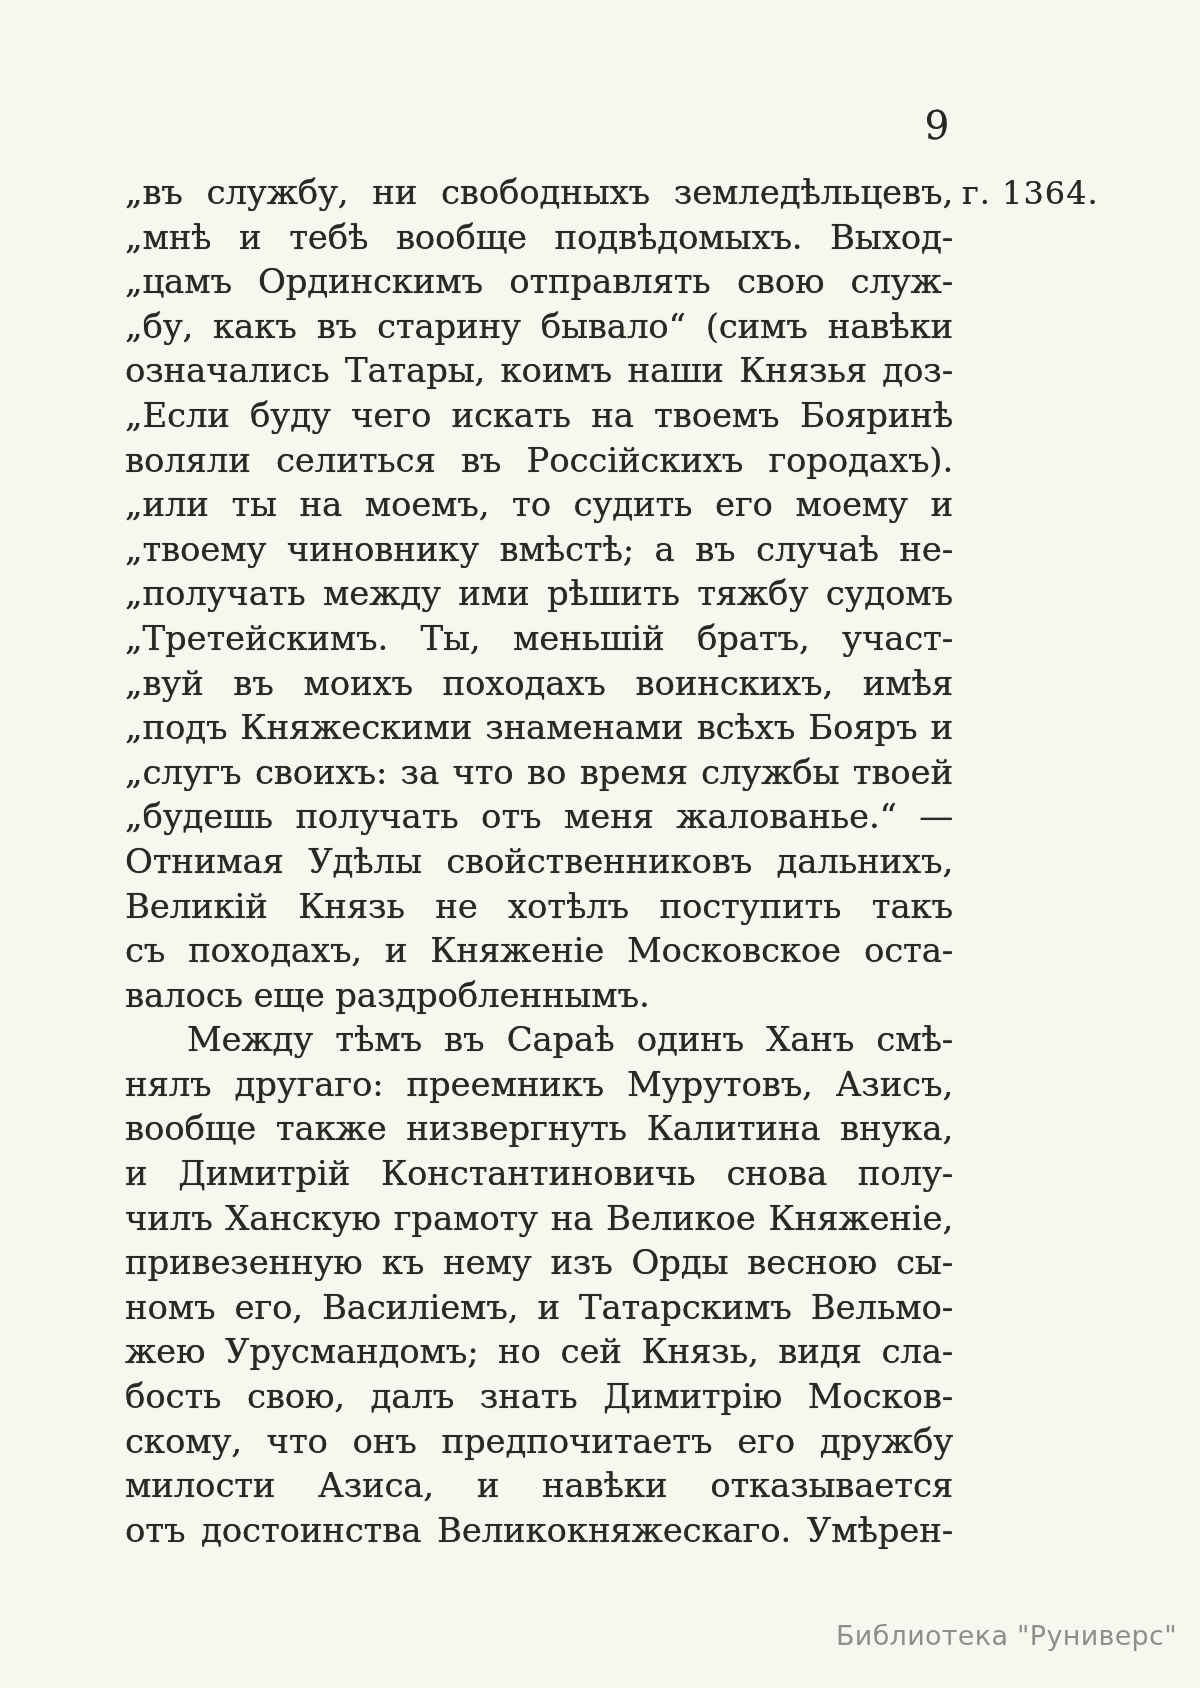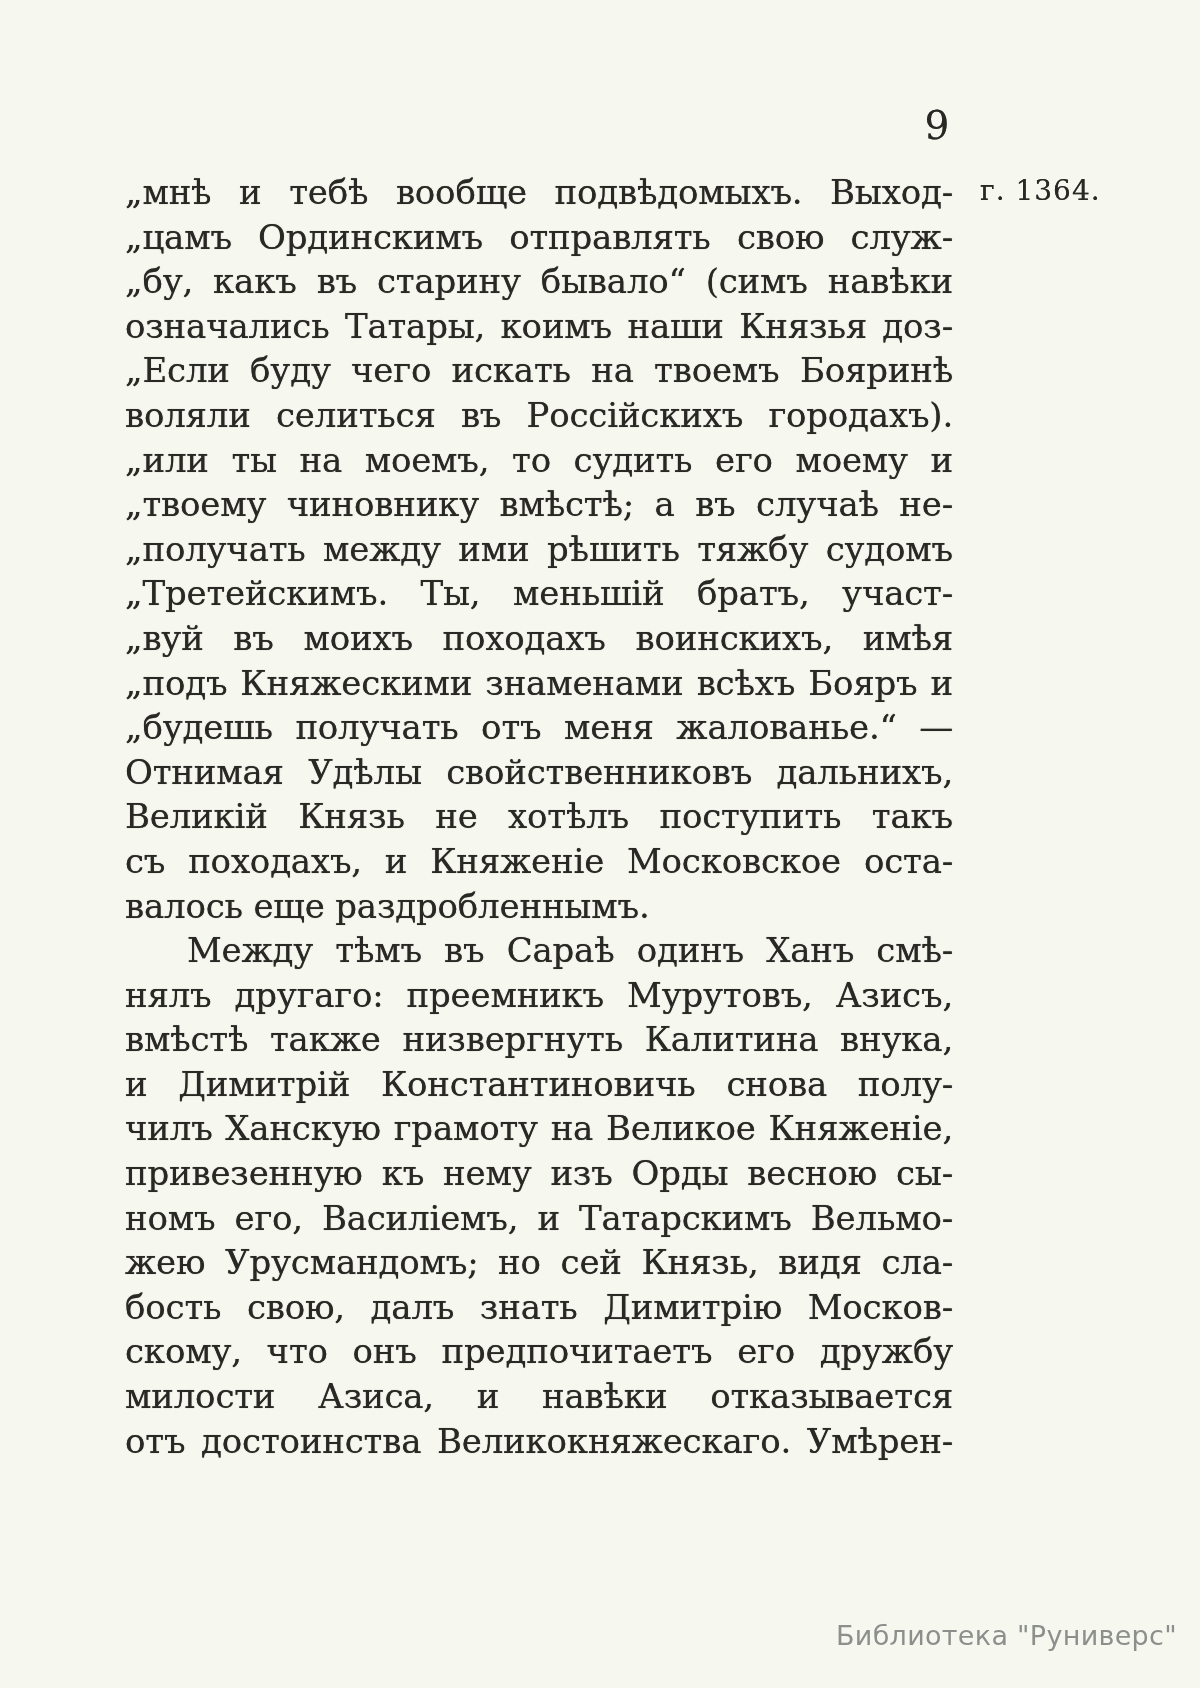--- a/index.html
+++ b/index.html
@@ -25,27 +25,26 @@
     line-height: 1;
     color: var(--ink, #2a2824);
     text-align: center;
     text-shadow: 0 0 0.6px rgba(42,40,36,0.75);
   }
   #margin-note {
     position: absolute;
     left: 962px;
     top: 177px;
     width: 170px;
-    font-size: 28px;
+    font-size: 32px;
     line-height: 1;
     letter-spacing: 1px;
     color: var(--ink, #2a2824);
     white-space: nowrap;
     text-shadow: 0 0 0.6px rgba(42,40,36,0.75);
-    margin-left: 18px;
   }
   #body-text {
     position: absolute;
     left: 125px;
     top: 170px;
     width: 828px;
     font-size: 34px;
     color: var(--ink, #2a2824);
     text-shadow: 0 0 0.7px rgba(42,40,36,0.8);
   }
@@ -78,40 +77,42 @@
 </head>
 <body>
 
 <div id="page" style="--paper: #f6f8f0; --ink: #2a2824; --wm: #8d8f8c;">
 
   <div id="page-number">9</div>
 
   <div id="margin-note">г. 1364.</div>
 
   <div id="body-text">
+    <div class="line">„въ службу, ни свободныхъ земледѣльцевъ,</div>
     <div class="line">„мнѣ и тебѣ вообще подвѣдомыхъ. Выход-</div>
     <div class="line">„цамъ Ординскимъ отправлять свою служ-</div>
     <div class="line">„бу, какъ въ старину бывало“ (симъ навѣки</div>
     <div class="line">означались Татары, коимъ наши Князья доз-</div>
     <div class="line">„Если буду чего искать на твоемъ Бояринѣ</div>
     <div class="line">воляли селиться въ Россійскихъ городахъ).</div>
     <div class="line">„или ты на моемъ, то судить его моему и</div>
     <div class="line">„твоему чиновнику вмѣстѣ; а въ случаѣ не-</div>
     <div class="line">„получать между ими рѣшить тяжбу судомъ</div>
     <div class="line">„Третейскимъ. Ты, меньшій братъ, участ-</div>
     <div class="line">„вуй въ моихъ походахъ воинскихъ, имѣя</div>
     <div class="line">„подъ Княжескими знаменами всѣхъ Бояръ и</div>
+    <div class="line">„слугъ своихъ: за что во время службы твоей</div>
     <div class="line">„будешь получать отъ меня жалованье.“ —</div>
     <div class="line">Отнимая Удѣлы свойственниковъ дальнихъ,</div>
     <div class="line">Великій Князь не хотѣлъ поступить такъ</div>
     <div class="line">съ походахъ, и Княженіе Московское оста-</div>
     <div class="line para-end">валось еще раздробленнымъ.</div>
     <div class="line indent">Между тѣмъ въ Сараѣ одинъ Ханъ смѣ-</div>
     <div class="line">нялъ другаго: преемникъ Мурутовъ, Азисъ,</div>
-    <div class="line">вмѣстѣ также низвергнуть Калитина внука,</div>
+    <div class="line">вообще также низвергнуть Калитина внука,</div>
     <div class="line">и Димитрій Константиновичь снова полу-</div>
     <div class="line">чилъ Ханскую грамоту на Великое Княженіе,</div>
     <div class="line">привезенную къ нему изъ Орды весною сы-</div>
     <div class="line">номъ его, Василіемъ, и Татарскимъ Вельмо-</div>
     <div class="line">жею Урусмандомъ; но сей Князь, видя сла-</div>
     <div class="line">бость свою, далъ знать Димитрію Москов-</div>
     <div class="line">скому, что онъ предпочитаетъ его дружбу</div>
     <div class="line">милости Азиса, и навѣки отказывается</div>
     <div class="line">отъ достоинства Великокняжескаго. Умѣрен-</div>
   </div>

